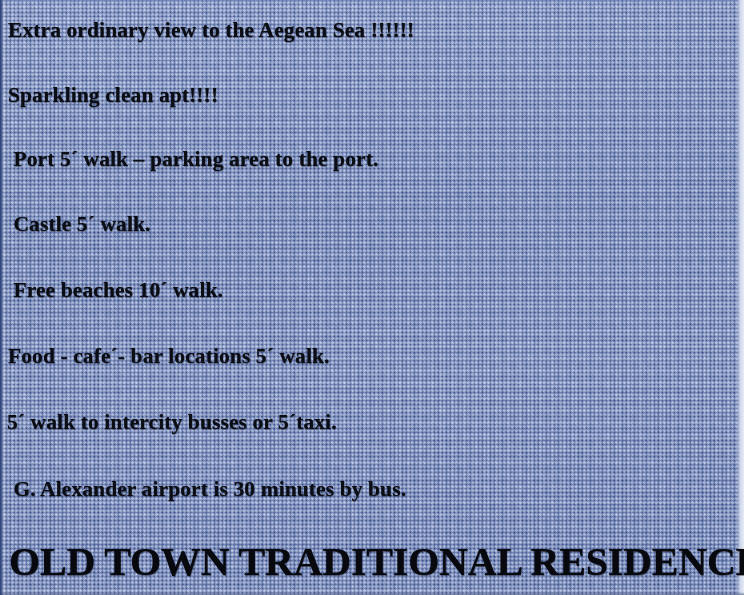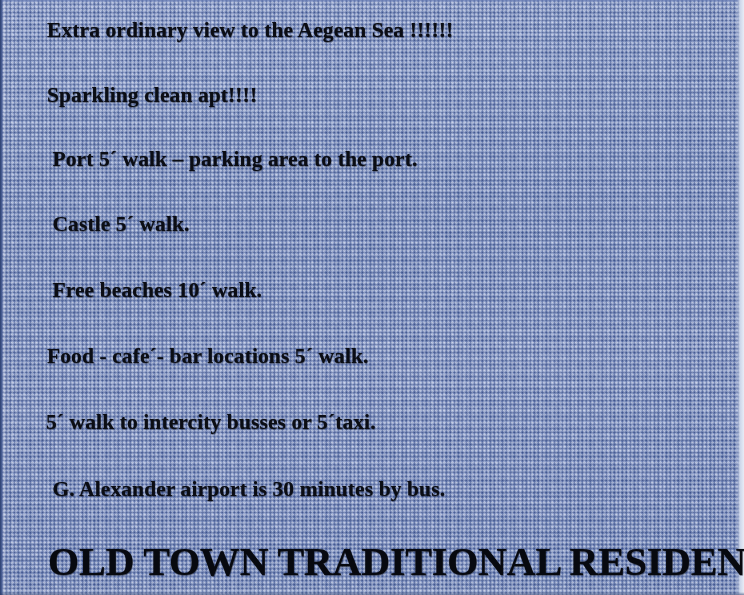--- a/index.html
+++ b/index.html
@@ -110,21 +110,20 @@
     left: 0; right: 0; bottom: 0;
     height: 3px;
     background: linear-gradient(0deg, rgba(46,62,104,0.55) 0%, rgba(46,62,104,0) 100%);
   }
 
   
   .text-layer {
     position: absolute;
     inset: 0;
     padding: 0;
-    margin-left: 39px;
   }
 
   .line {
     position: absolute;
     left: 0;
     width: 744px;
     color: #0b0d14;
     font-family: "Liberation Serif", "DejaVu Serif", serif;
     font-weight: bold;
     white-space: pre;

